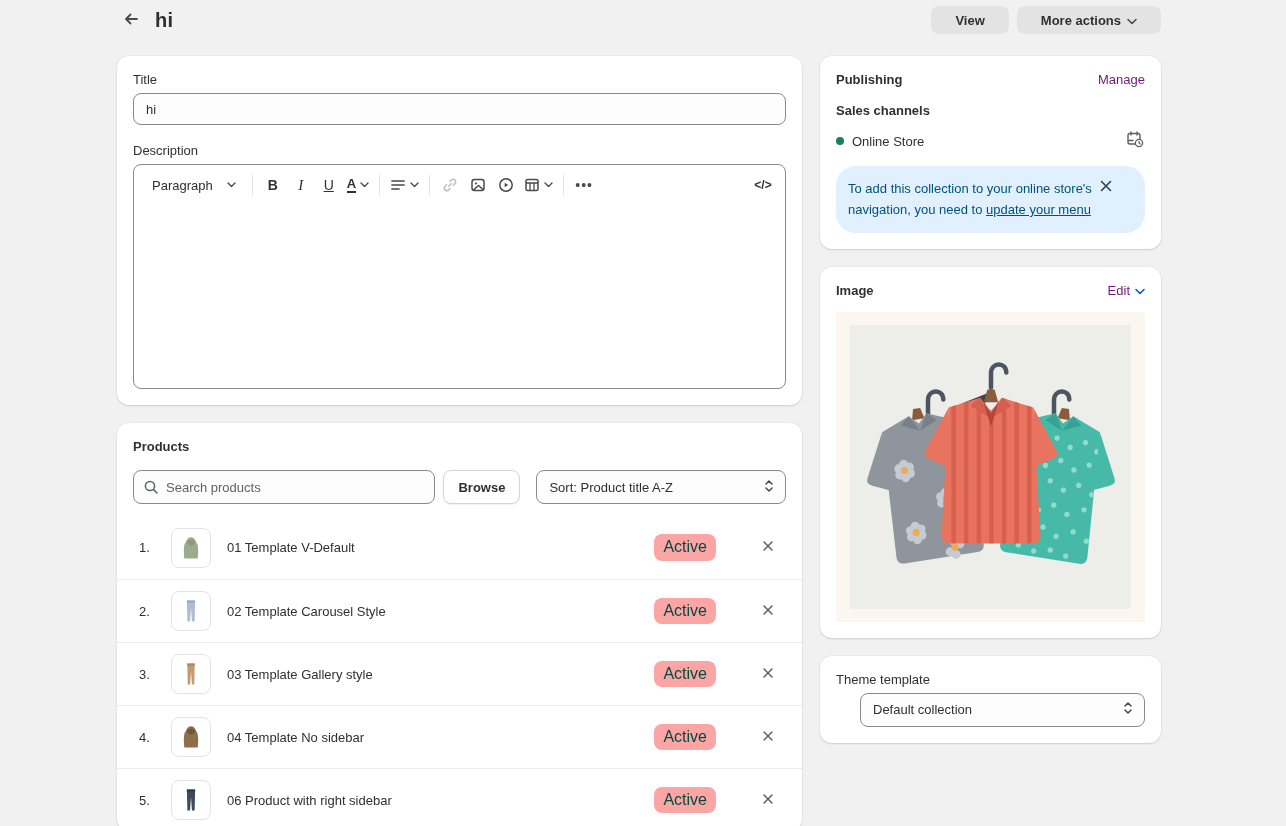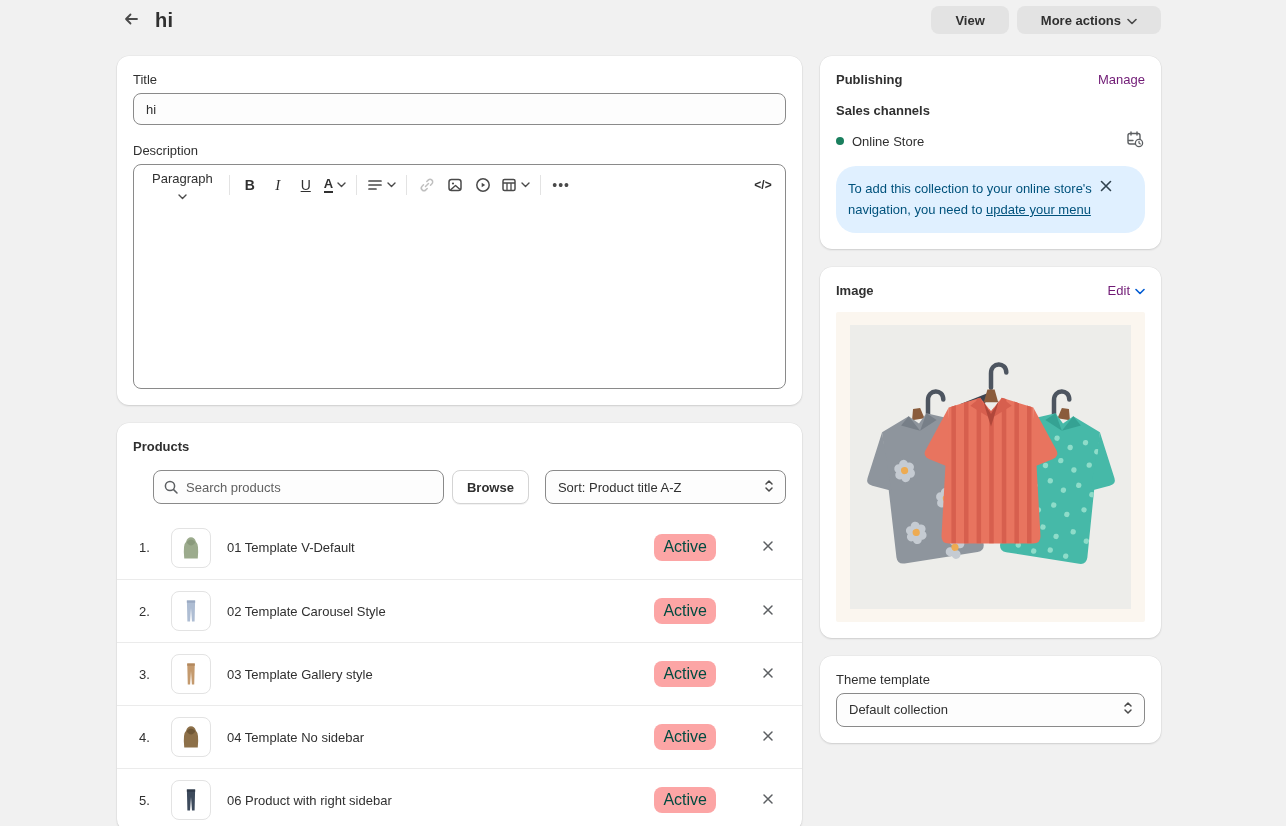--- a/index.html
+++ b/index.html
@@ -35,46 +35,46 @@
                 padding:0 12px; font-size:13px; font-family:inherit; color:#303030; background:#fdfdfd; }
   .desc-label { margin-top:18px; }
   .editor { border:1px solid #8a8a8a; border-radius:8px; height:225px; overflow:hidden;
             display:flex; flex-direction:column; background:#fff; }
   .toolbar { display:flex; align-items:center; height:40px; padding:0 8px; flex-shrink:0; }
   .tb-btn { height:28px; min-width:28px; padding:0 4px; border:none; background:transparent;
             border-radius:6px; display:flex; align-items:center; justify-content:center; gap:4px;
             color:#303030; font-family:inherit; cursor:pointer; }
   .tb-btn svg { display:block; }
   .tb-sep { width:1px; height:20px; background:#e3e3e3; margin:0 6px; flex-shrink:0; }
-  .tb-paragraph { font-size:13px; padding:0 10px; gap:8px;flex-direction:column; }
+  .tb-paragraph { font-size:13px; padding:0 10px; gap:14px; }
   .tb-b { font-weight:700; font-size:14px; }
   .tb-i { font-style:italic; font-family:"Liberation Serif", serif; font-size:15px; }
   .tb-u { text-decoration:underline; font-size:14px; }
   .tb-A { font-size:13px; font-weight:600; border-bottom:0; line-height:1; }
   .tb-A .aletter { display:inline-block; border-bottom:2px solid #303030; padding-bottom:1px; }
   .tb-disabled { opacity:.35; cursor:default; }
   .tb-more { font-size:14px; letter-spacing:1px; color:#4a4a4a; }
   .tb-code { margin-left:auto; font-weight:600; font-size:12px; color:#303030; }
   .editor-body { flex:1; }
 
   
   .products-card { padding:16px 0 0; }
   .ph { padding:0 16px; }
   .section-heading { font-weight:650; font-size:13px; color:#303030; }
-  .controls { display:flex; gap:8px; margin-top:16px;margin-left:20px; }
+  .controls { display:flex; gap:8px; margin-top:16px; }
   .search-wrap { position:relative; width:303px; }
   .search-wrap svg { position:absolute; left:10px; top:9px; }
   .search-input { width:100%; height:34px; border:1px solid #8a8a8a; border-radius:8px;
                   padding:0 12px 0 32px; font-size:13px; font-family:inherit; background:#fdfdfd; }
   .search-input::placeholder { color:#616161; opacity:1; }
   .browse-btn { height:34px; padding:0 14px; background:#fff; border:1px solid #d4d4d4;
                 border-radius:8px; font-size:13px; font-weight:600; color:#303030;
                 font-family:inherit; box-shadow:0 1px 0 rgba(0,0,0,.05); cursor:pointer; }
   .select-box { height:34px; border:1px solid #8a8a8a; border-radius:8px; background:#fdfdfd;
-                display:flex; align-items:center; padding:0 10px 0 12px; gap:8px; cursor:pointer; }
+                display:flex; align-items:center; padding:0 10px 0 12px; gap:8px; cursor:pointer;margin-left:24px; }
   .sort-select { width:250px; margin-left:8px; }
   .select-box .sel-label { flex:1; color:#303030; }
   .plist { margin-top:12px; }
   .prow { height:63px; display:flex; align-items:center; padding:0 20px 0 16px; }
   .prow + .prow { border-top:1px solid #ebebeb; }
   .pnum { width:18px; margin-left:6px; color:#303030; }
   .pthumb { width:40px; height:40px; border:1px solid #e3e3e3; border-radius:8px; background:#fff;
             margin:0 16px 0 14px; display:flex; align-items:center; justify-content:center; flex-shrink:0; }
   .ptitle { flex:1; color:#303030; }
   .badge { background:#fca5a5; color:#014b40; font-size:16px; border-radius:8px;

